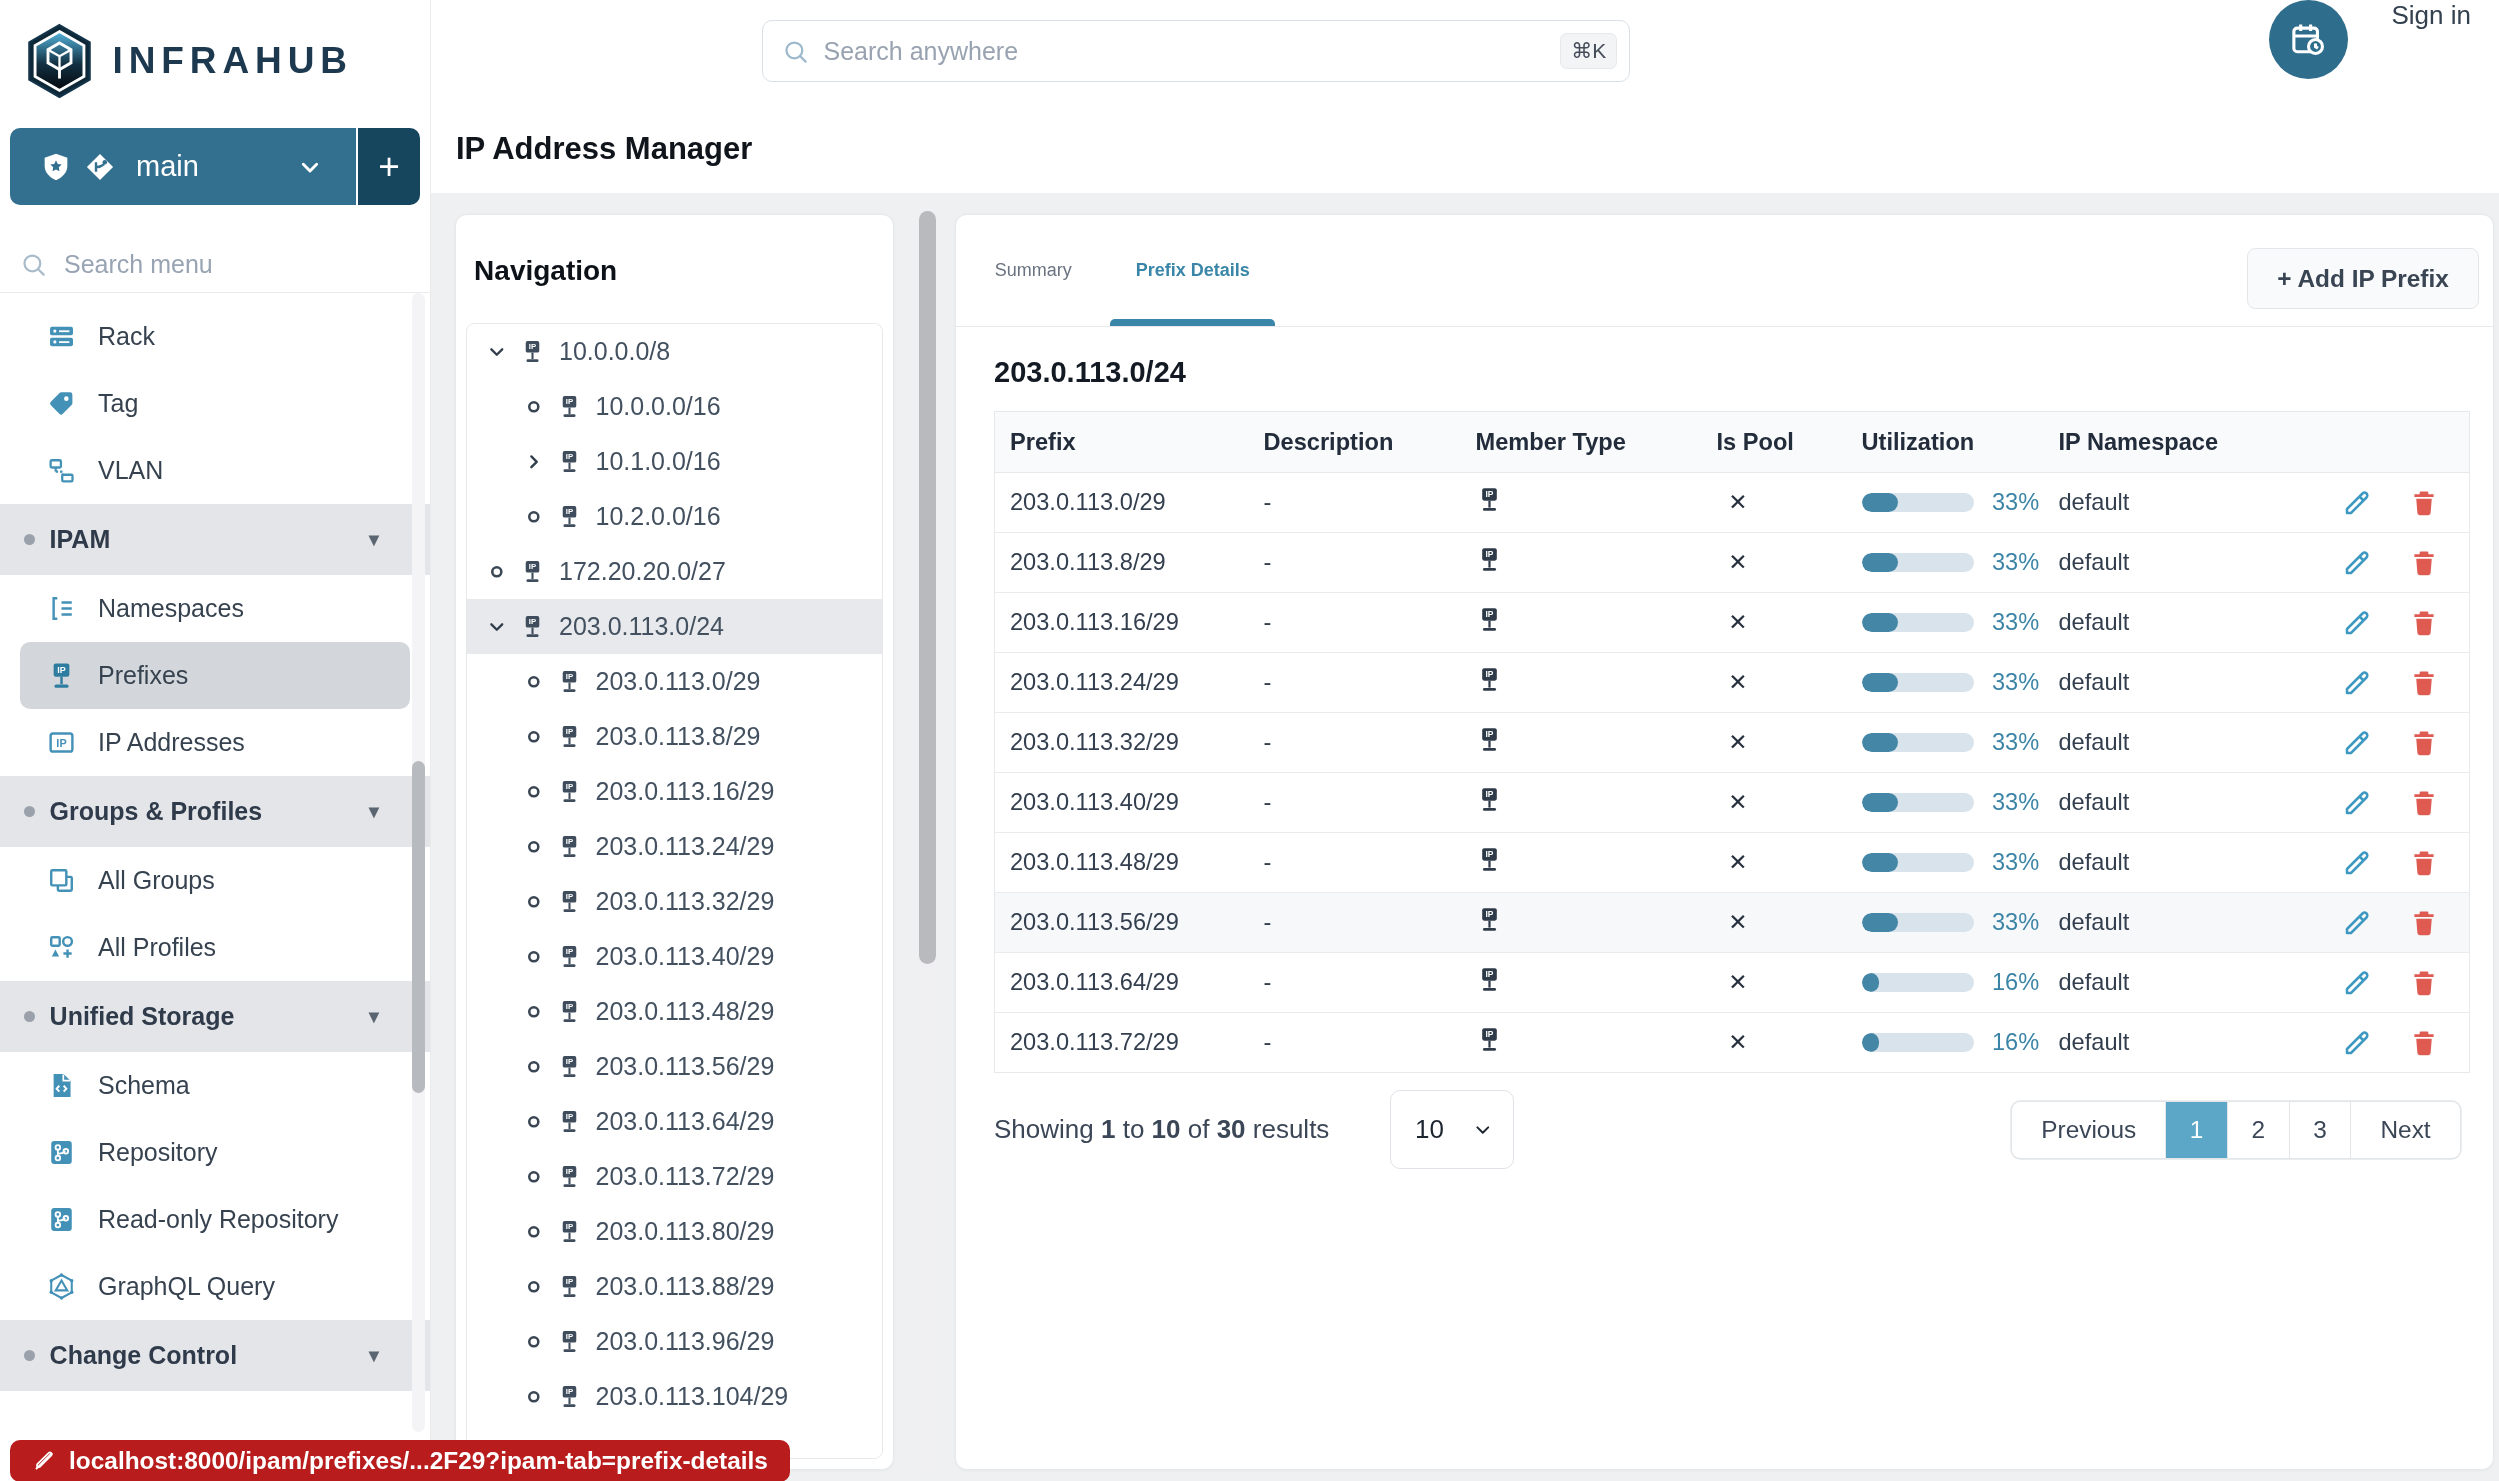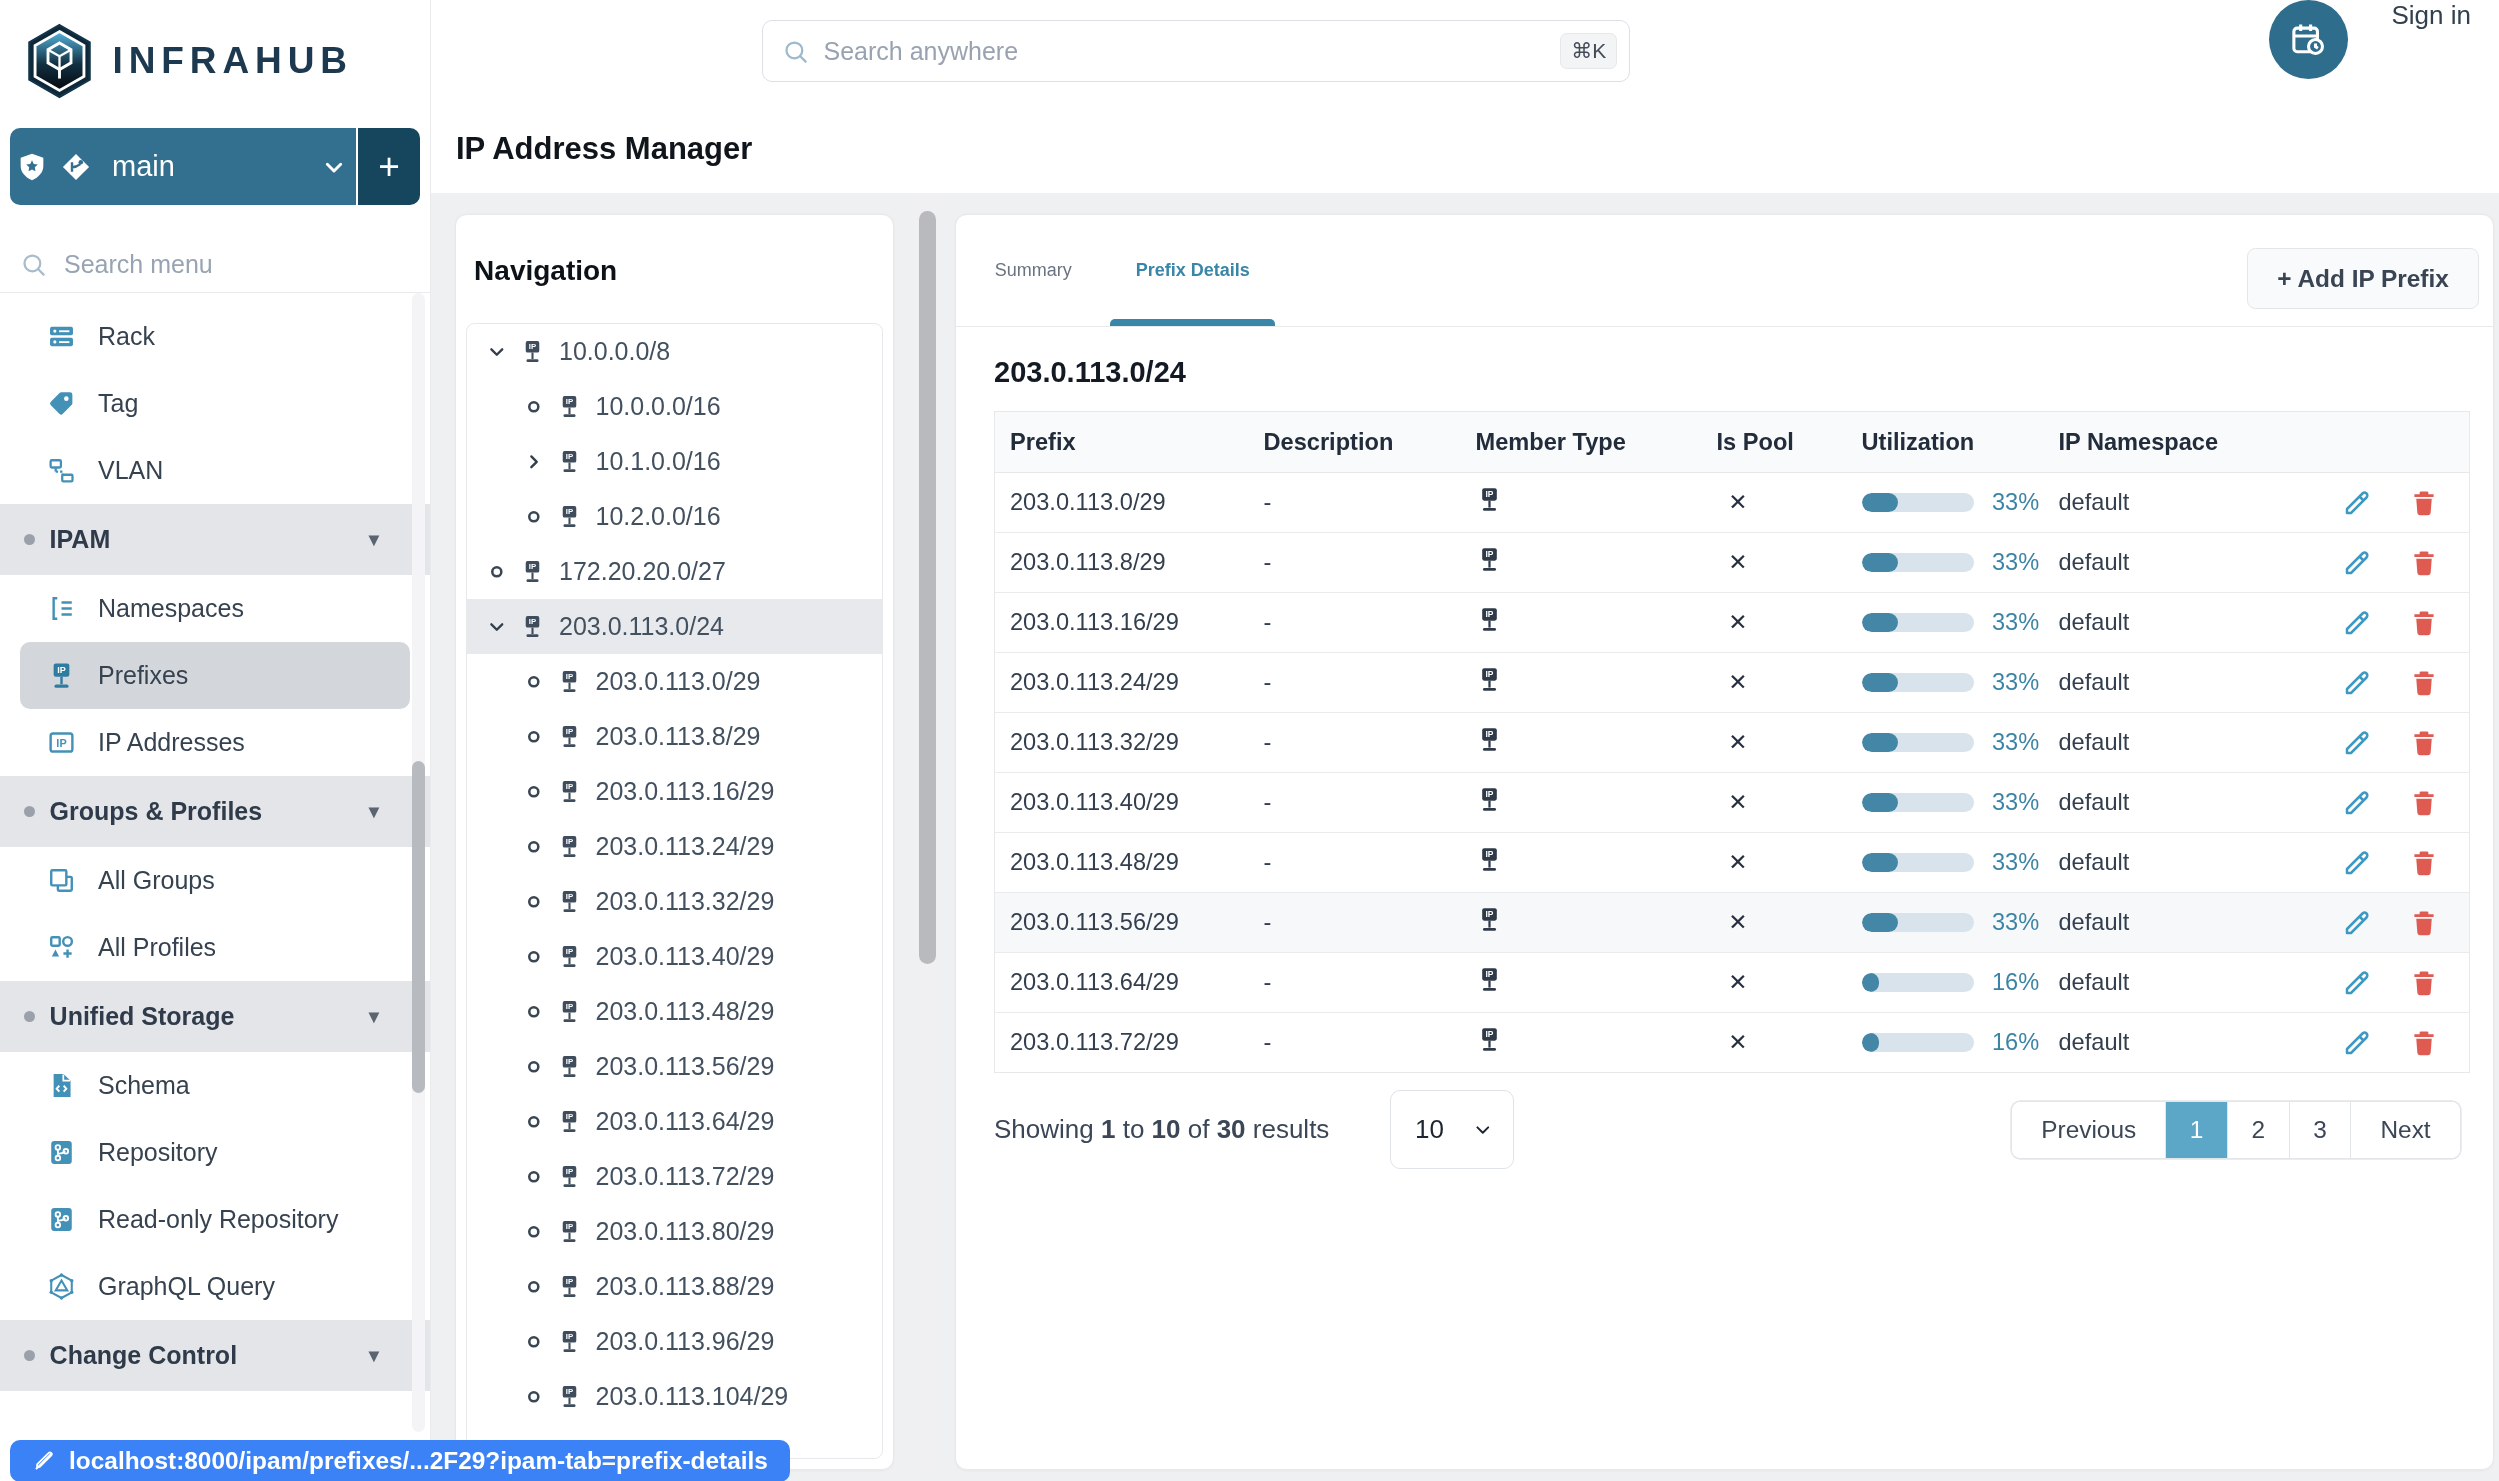--- a/index.html
+++ b/index.html
@@ -8,21 +8,21 @@
   .app { position:relative; width:2500px; height:1482px; overflow:hidden; }
   .icon { display:inline-flex; align-items:center; justify-content:center; flex:none; }
   .icon svg { width:100%; height:100%; display:block; }
 
   
   .sidebar { position:absolute; left:0; top:0; width:431px; height:1482px; background:#fff; border-right:1.7px solid #e8eaec; z-index:5; }
   .logo-row { display:flex; align-items:center; gap:18.5px; padding:13.5px 0 0 25px; height:108px; }
   .logo-mark { width:69px; height:76px; }
   .brand-name { font-size:37px; font-weight:800; letter-spacing:5.9px; color:#1d3950; }
   .branch-row { display:flex; margin:20px 10px 0 10px; height:77px; }
-  .branch-btn { flex:1; display:flex; align-items:center; gap:11.8px; background:#33708f; border:none; border-radius:10px 0 0 10px; padding:0 6px; cursor:pointer; }
+  .branch-btn { flex:1; display:flex; align-items:center; gap:11.8px; background:#33708f; border:none; border-radius:10px 0 0 10px; padding:0 30px; cursor:pointer; }
   .branch-btn .icon { width:32px; height:32px; }
   .branch-name { color:#fff; font-size:29px; margin-left:8.4px; }
   .branch-chevron { margin-left:auto; width:27px; height:27px; color:#fff; }
   .branch-add { width:62px; background:#16455e; color:#fff; font-size:37px; font-weight:400; border:none; border-radius:0 10px 10px 0; margin-left:1.7px; cursor:pointer; }
   .menu-search { position:absolute; left:0; right:0; top:236px; height:57px; display:flex; align-items:center; gap:17px; padding-left:20px; border-bottom:1.7px solid #e8eaec; }
   .menu-search .icon { width:27px; height:27px; color:#a9bccb; }
   .menu-search input { border:none; outline:none; font-size:25px; color:#36424f; width:269px; font-family:Liberation Sans, sans-serif; background:transparent; }
   .menu-search input::placeholder { color:#98a4b3; }
   .menu-list { position:absolute; left:0; right:0; top:293px; bottom:49px; padding-top:10px; overflow:hidden; }
   .menu-item { height:67px; display:flex; align-items:center; gap:22px; padding-left:47px; cursor:pointer; }
@@ -97,21 +97,21 @@
   .page-size { margin-left:61px; width:124px; height:79px; border:1.7px solid #dfe3e7; border-radius:10px; display:flex; align-items:center; padding:0 18.5px 0 23.6px; cursor:pointer; background:#fff; }
   .page-size .val { font-size:26px; color:#1c2530; }
   .page-size .icon { width:23.6px; height:23.6px; color:#1c2530; margin-left:auto; }
   .pagination { margin-left:auto; margin-right:8.4px; display:flex; height:56px; border-radius:8.4px; overflow:hidden; box-shadow:0 0 0 1.7px #e3e6e9; }
   .page-btn { height:56px; background:#fff; border:none; border-right:1.7px solid #e3e6e9; font-size:24.4px; color:#3b4656; font-family:inherit; cursor:pointer; padding:0 29px; }
   .page-btn:last-child { border-right:none; }
   .page-btn.num { padding:0 23.6px; }
   .page-btn.active { background:#5ca7c8; color:#fff; }
 
   
-  .status-pill { position:absolute; left:10px; top:1440px; height:42px; background:#3b82f6; border-radius:10px; display:flex; align-items:center; gap:13.5px; padding:0 22px; z-index:20; }
+  .status-pill { position:absolute; left:10px; top:1440px; height:42px; background:#b91c1c; border-radius:10px; display:flex; align-items:center; gap:13.5px; padding:0 22px; z-index:20; }
   .status-pill .icon { width:23.6px; height:23.6px; }
   .status-pill .url { color:#fff; font-size:24.4px; font-weight:700; white-space:nowrap; }
 </style>
 </head>
 <body>
 
 <div class="app">
 
   <aside class="sidebar">
     <div class="logo-row">

